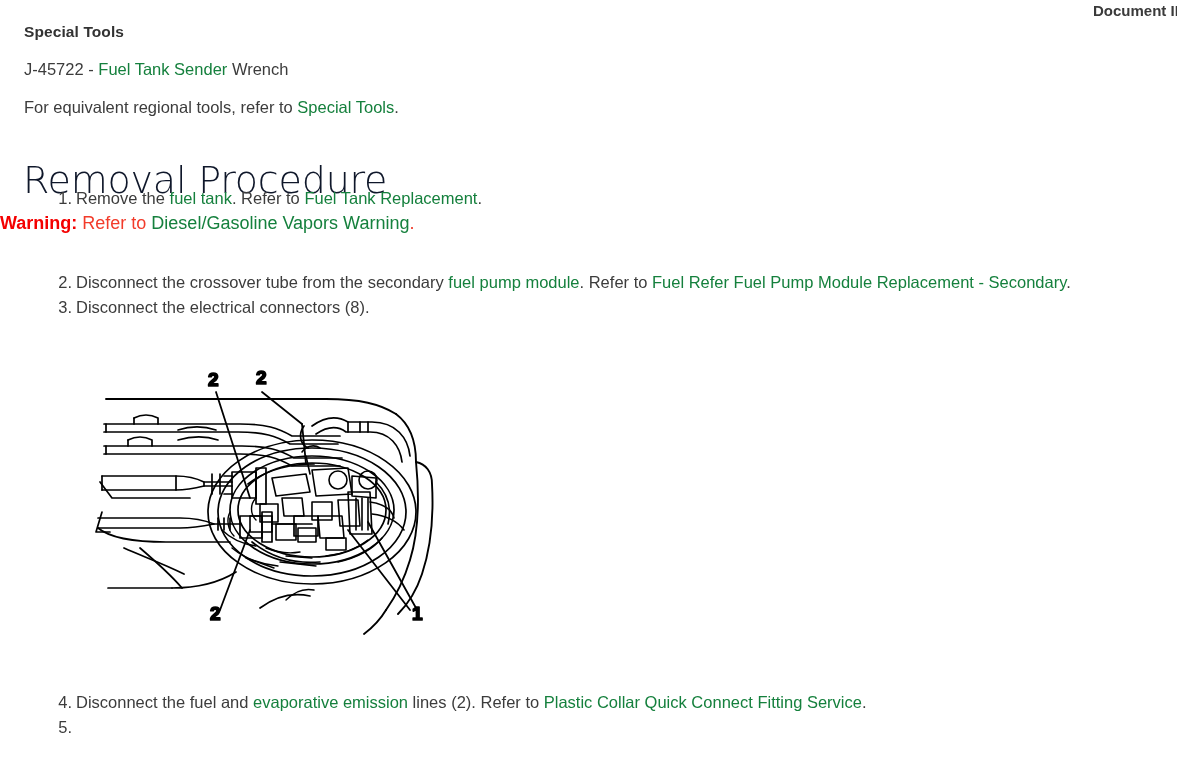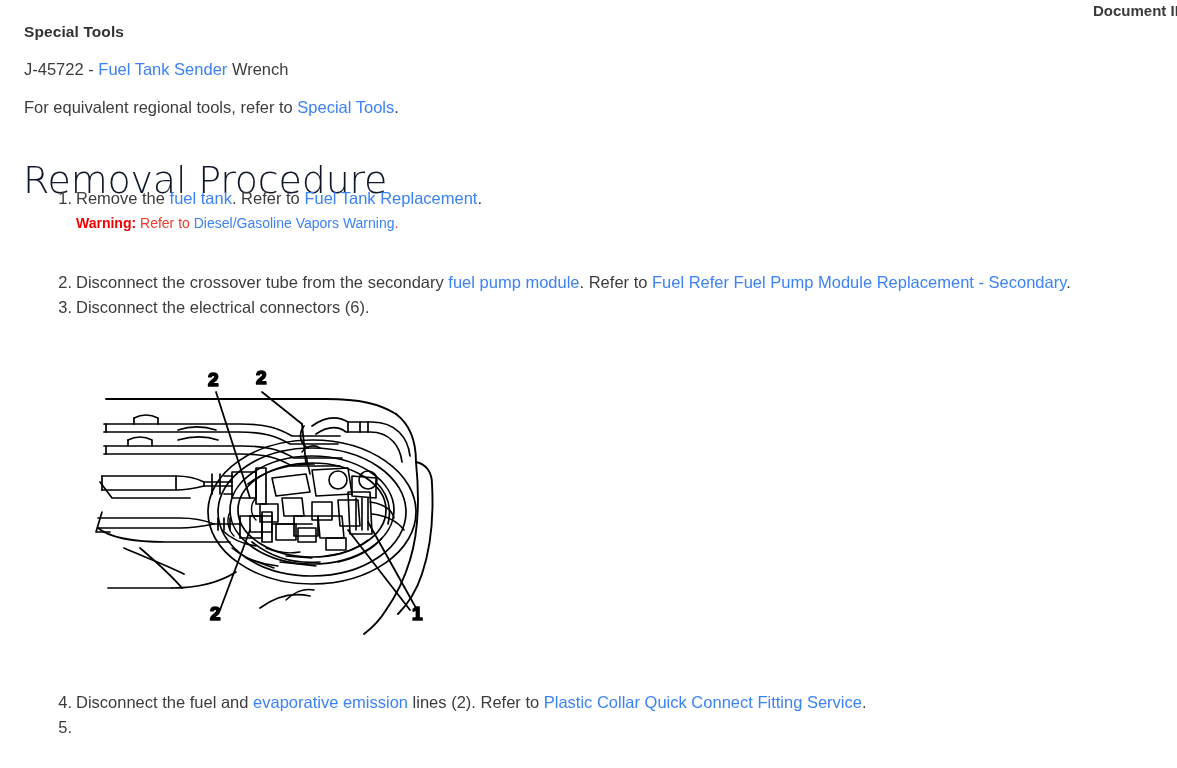--- a/index.html
+++ b/index.html
@@ -69,21 +69,21 @@
     position: absolute;
     left: 24px;
     top: 98px;
     font-size: 16.5px;
     color: #3c3c3c;
     white-space: nowrap;
     text-align: center;
   }
 
   .lnk {
-    color: #3b82f6;
+    color: #15803d;
     text-decoration: none;
     cursor: pointer;
   }
 
   .proc-heading {
     position: absolute;
     left: 23px;
     top: 133px;
     font-size: 38px;
     font-weight: 300;
@@ -118,23 +118,22 @@
     position: absolute;
     left: 52px;
     top: 0;
     width: 20px;
     text-align: right;
     color: #3c3c3c;
   }
   .step-gap { height: 34px; }
 
   .warn-line {
-    font-size: 14px;
+    font-size: 18px;
     line-height: 25px;
-    padding-left: 76px;
     white-space: nowrap;
     color: #ee1b1b;
   }
   .warn-label {
     font-weight: bold;
     color: #f40000;
   }
   .warn-text { color: #f23b2a; }
 
   
@@ -178,21 +177,21 @@
 
     <div class="warn-line"><span class="warn-label">Warning:</span><span class="warn-text"> Refer to </span><a class="lnk">Diesel/Gasoline Vapors Warning</a><span class="warn-text">.</span></div>
 
     <div class="step-gap"></div>
 
     <div class="step">
       <span class="num">2.</span><span>Disconnect the crossover tube from the secondary </span><a class="lnk">fuel pump module</a><span>. Refer to </span><a class="lnk">Fuel Refer Fuel Pump Module Replacement - Secondary</a><span>.</span>
     </div>
 
     <div class="step">
-      <span class="num">3.</span><span>Disconnect the electrical connectors (6).</span>
+      <span class="num">3.</span><span>Disconnect the electrical connectors (8).</span>
     </div>
 
   </div>
 
   <div class="figure">
     <svg width="420" height="300" viewBox="0 0 420 300" fill="none" stroke="#000" stroke-width="1.7" stroke-linecap="round" stroke-linejoin="round">
 
       <g stroke-width="1.8">
         <line x1="136" y1="40" x2="170" y2="146"></line>
         <line x1="182" y1="40" x2="222" y2="72"></line>

